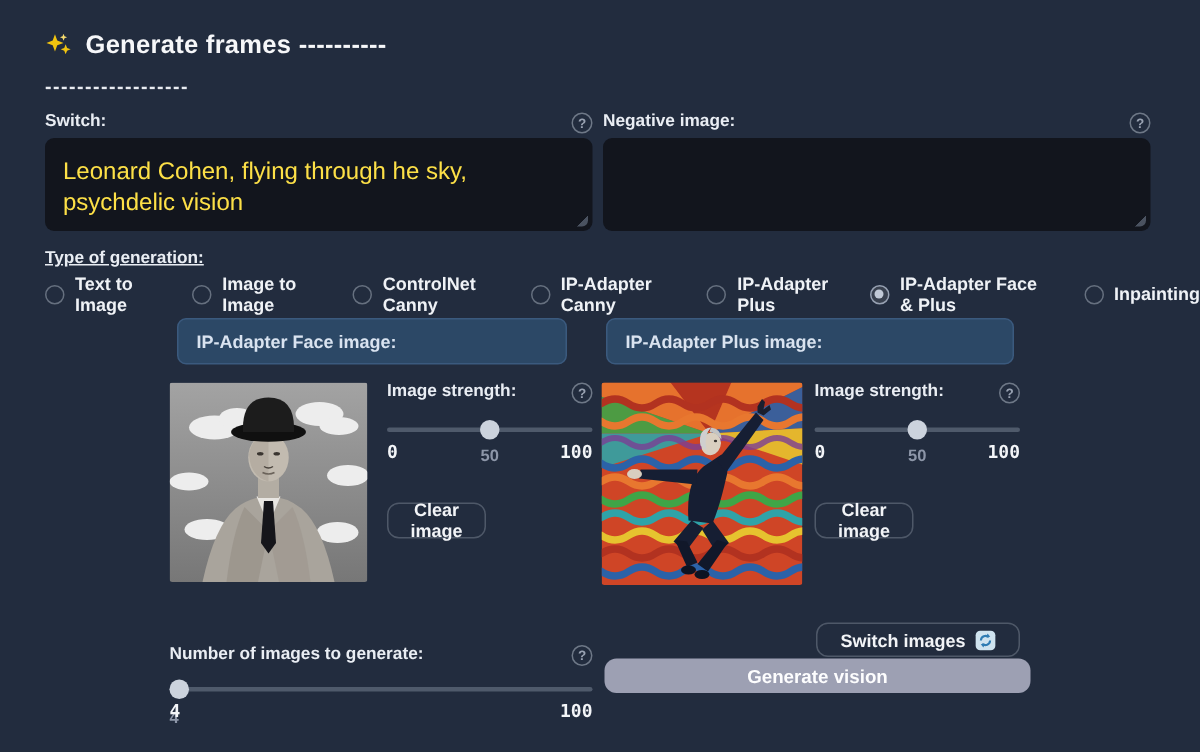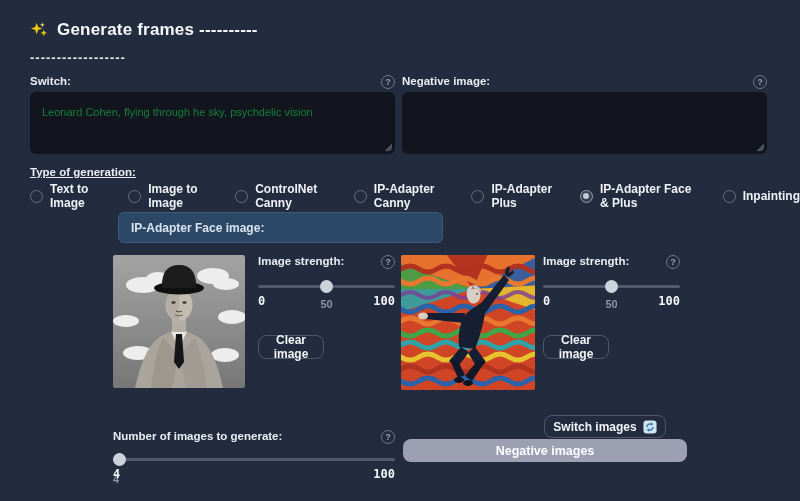--- a/index.html
+++ b/index.html
@@ -9,21 +9,21 @@
   .title-row { position:absolute; left:30px; top:20px; display:flex; align-items:center; gap:8px; }
   .title { font-size:17px; font-weight:700; color:#f6f7f9; letter-spacing:.2px; }
   .divider { position:absolute; left:30px; top:50px; font-size:13px; font-weight:700; color:#e9ecf1; letter-spacing:1px; }
 
   .field-label { position:absolute; font-size:11.5px; font-weight:700; color:#e9edf3; }
 
   .help { position:absolute; width:14px; height:14px; border:1px solid #6e7887; border-radius:50%;
           color:#99a2b2; font-size:9px; font-weight:700; display:flex; align-items:center; justify-content:center; }
 
   .textarea { position:absolute; width:365px; height:62px; background:#12151d; border-radius:6px; }
-  .textarea .txt { padding:13px 12px; font-size:11px; color:#15803d; line-height:1.3; }
+  .textarea .txt { padding:13px 12px; font-size:16px; color:#fde047; line-height:1.3; }
   .textarea::after { content:""; position:absolute; right:3px; bottom:3px; width:8px; height:8px;
           background:linear-gradient(135deg, transparent 55%, #4a5260 55%); border-bottom-right-radius:4px; }
 
   .radio-row { position:absolute; left:30px; top:182px; display:flex; align-items:center; gap:21px; }
   .radio-option { display:flex; align-items:center; gap:7px; cursor:pointer; }
   .radio { width:13px; height:13px; border-radius:50%; border:1.5px solid #66707f; flex:0 0 auto; }
   .radio.selected { border-color:#97a1b2; background:#39414f; display:flex; align-items:center; justify-content:center; }
   .radio.selected::after { content:""; width:6px; height:6px; border-radius:50%; background:#c2cad7; }
   .radio-label { font-size:12px; font-weight:700; color:#eff2f6; }
 
@@ -101,21 +101,22 @@
     <div class="radio-option">
       <span class="radio selected"></span>
       <span class="radio-label">IP-Adapter Face &amp; Plus</span>
     </div>
     <div class="radio-option">
       <span class="radio"></span>
       <span class="radio-label">Inpainting</span>
     </div>
   </div>
 
-  <div class="panel-header" style="left:118px; width:325px;">IP-Adapter Face image:</div>
+  <div class="panel-header" style="left:118px; width:260px;">IP-Adapter Face image:</div>
+  <div class="panel-header" style="left:404px; width:272px;">IP-Adapter Plus image:</div>
 
   <div class="img-box" style="left:113px; width:132px; height:133px;" aria-label="Black and white photograph of Leonard Cohen in a fedora and suit against a cloudy sky">
     <svg viewBox="0 0 132 133" preserveAspectRatio="none">
       <defs>
         <linearGradient id="sky" x1="0" y1="0" x2="0" y2="1">
           <stop offset="0" stop-color="#a3a3a3"></stop>
             <stop offset="1" stop-color="#777777"></stop>
         </linearGradient>
       </defs>
       <rect width="132" height="133" fill="url(#sky)"></rect>
@@ -207,21 +208,21 @@
   <div class="slider-value" style="left:543px; top:268px;">50</div>
   <div class="slider-track" style="left:543px; top:285px;">
     <div class="slider-thumb" style="left:62px;"></div>
   </div>
   <div class="range-row" style="left:543px; top:294px;">
     <span>0</span>
     <span>100</span>
   </div>
   <button class="btn" style="left:543px; top:315px; width:66px; height:24px;">Clear image</button>
 
-  <button class="btn" style="left:544px; top:395px; width:122px; height:23px;">
+  <button class="btn" style="left:544px; top:395px; width:136px; height:23px;">
     <span>Switch images</span>
     <span style="display:flex;">
       <svg width="14" height="14" viewBox="0 0 16 16">
         <rect x="0.5" y="0.5" width="15" height="15" rx="3.5" fill="#cfe3ef"></rect>
         <path d="M4.5 8 a3.5 3.5 0 0 1 6 -2.4" fill="none" stroke="#2f7cb3" stroke-width="1.6"></path>
         <path d="M11.5 8 a3.5 3.5 0 0 1 -6 2.4" fill="none" stroke="#2f7cb3" stroke-width="1.6"></path>
         <path d="M9.6 2.6 l2 2.6 -3.2 .4 z" fill="#2f7cb3"></path>
         <path d="M6.4 13.4 l-2 -2.6 3.2 -.4 z" fill="#2f7cb3"></path>
       </svg>
     </span>
@@ -231,15 +232,15 @@
   <div class="help" style="left:381px; top:430px;">?</div>
   <div class="slider-value" style="left:113px; top:443px; width:auto; text-align:left;">4</div>
   <div class="slider-track" style="left:113px; top:458px; width:282px;">
     <div class="slider-thumb" style="left:0px;"></div>
   </div>
   <div class="range-row" style="left:113px; top:467px; width:282px;">
     <span>4</span>
     <span>100</span>
   </div>
 
-  <button class="btn-generate">Negative images</button>
+  <button class="btn-generate">Generate vision</button>
 
 </div>
 
 </body></html>

